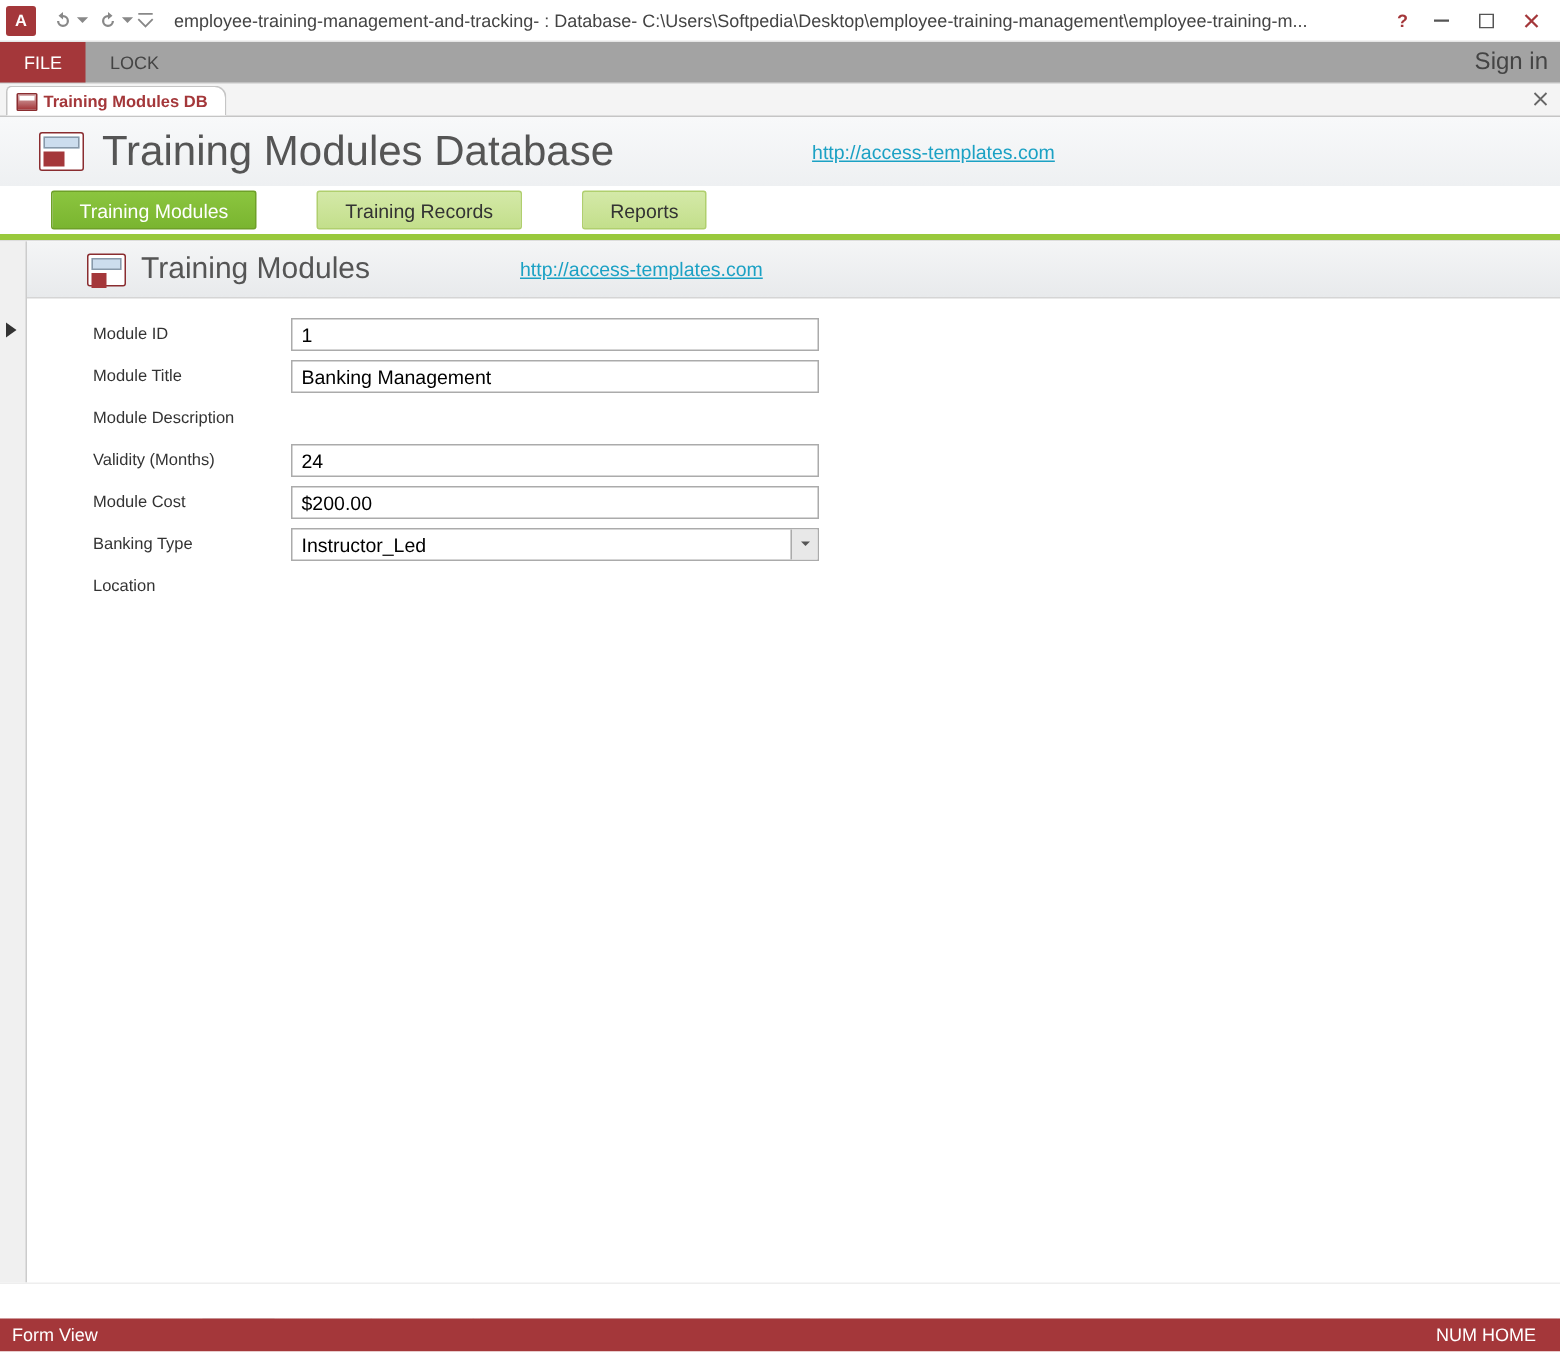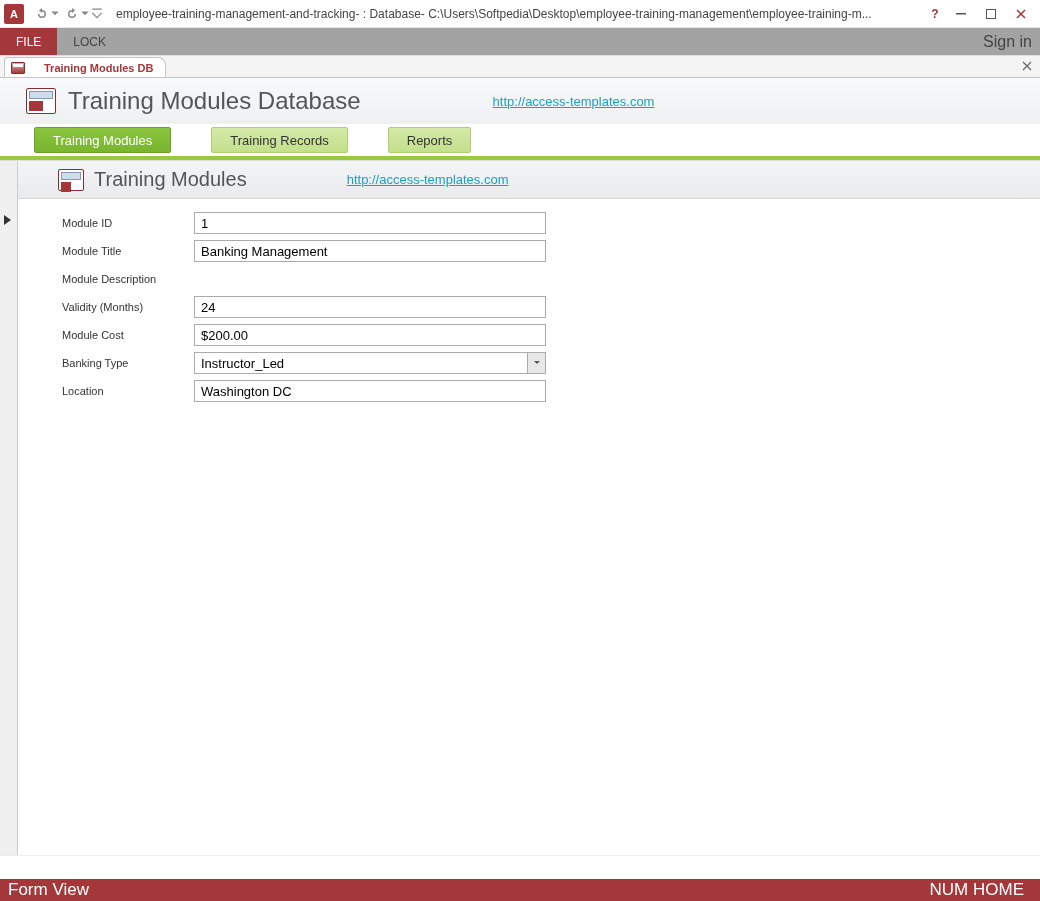--- a/index.html
+++ b/index.html
@@ -18,32 +18,32 @@
 .help-btn { width: 22px; height: 22px; color: #a4373a; font-weight: bold; display:flex; align-items:center; justify-content:center;}
 
 
 .ribbon { height: 28px; background: #a3a3a3; display: flex; align-items: stretch; border-bottom: 1px solid #ddd; position:relative;}
 .ribbon-tab { padding: 0 16px; display: flex; align-items: center; font-size: 12px; color: #444; cursor: default; }
 .ribbon-tab.file { background: #a4373a; color: #fff; }
 .signin { position:absolute; right:8px; top:0; height:28px; display:flex; align-items:center; color:#444; font-size:16px;}
 
 
 .object-tabs { height: 22px; background: #f4f4f4; border-bottom: 1px solid #c5c5c5; display: flex; align-items: flex-end; padding-left: 4px; position:relative;}
-.object-tab { height: 20px; background: #fff; border: 1px solid #c5c5c5; border-bottom: none; border-top-left-radius: 4px; border-top-right-radius: 8px; padding: 0 12px 0 6px; display: flex; align-items: center; gap: 19px; font-size: 11px; color: #a4373a; font-weight: bold; }
+.object-tab { height: 20px; background: #fff; border: 1px solid #c5c5c5; border-bottom: none; border-top-left-radius: 4px; border-top-right-radius: 8px; padding: 0 12px 0 6px; display: flex; align-items: center; gap: 4px; font-size: 11px; color: #a4373a; font-weight: bold; }
 .form-icon-sm { width: 14px; height: 12px; background: linear-gradient(#d9b3b4, #a4373a); border: 1px solid #8a2d30; border-radius: 1px; position: relative; }
 .form-icon-sm::before { content: ''; position: absolute; left: 1px; right: 1px; top: 1px; height: 3px; background: #fff; }
 .object-tab-close { position:absolute; right:6px; top:3px; width:14px; height:14px; color:#666; display:flex;align-items:center;justify-content:center;}
 
 
 .header-area { border-bottom: 1px solid #ddd; }
 .db-header { height: 46px; background: linear-gradient(#f8f9fa, #eef0f2); display: flex; align-items: center; padding-left: 26px; gap: 12px; }
 .db-icon { width: 30px; height: 26px; border: 1px solid #8a2d30; background: #fff; position: relative; border-radius:2px;}
 .db-icon::before { content: ''; position: absolute; left: 2px; right: 2px; top: 2px; height: 6px; background: #cde; border:1px solid #89a;}
 .db-icon::after { content: ''; position: absolute; left: 2px; right: 12px; top: 12px; height: 10px; background: #a4373a;}
-.db-title { font-size: 24px; color: #555; font-weight: 400; }
+.db-title { font-size: 28px; color: #555; font-weight: 400; }
 .db-link { margin-left: 120px; color: #1ba1c4; font-size: 13px; text-decoration: underline; }
 
 
 .nav-bar { height: 36px; background: #fff; display: flex; align-items: center; gap: 40px; padding-left: 34px; border-bottom: 4px solid #99c93c; }
 .nav-btn { height: 26px; padding: 0 18px; background: linear-gradient(#d4e9a8, #c3df8b); border: 1px solid #b0cf6e; border-radius: 2px; display: flex; align-items: center; font-size: 13px; color: #333; cursor: default; }
 .nav-btn.active { background: linear-gradient(#8bc53f, #7ab530); color: #fff; border-color: #6ea028; }
 
 
 .form-area { display: flex; height: 715px; }
 .record-selector { width: 18px; background: #f0f0f0; border-right: 1px solid #ccc; position: relative; }
@@ -68,21 +68,21 @@
 .rn-label { padding: 0 4px; }
 .rn-btn { width: 18px; height: 16px; display: flex; align-items: center; justify-content: center; border: 1px solid transparent; }
 .rn-btn svg { width: 8px; height: 8px; fill: #555; }
 .rn-btn.disabled svg { fill: #bbb; }
 .rn-current { width: 48px; height: 16px; border: 1px solid #ababab; background: #fff; padding: 0 4px; display: flex; align-items: center; }
 .rn-filter { padding: 0 6px; color: #999; display: flex; align-items: center; gap: 3px; border-left: 1px solid #ccc; border-right: 1px solid #ccc; height: 16px; margin: 0 2px;}
 .rn-search { flex: 0 0 220px; height: 16px; border: 1px solid #ababab; background: #fff; padding: 0 4px; color: #888; display: flex; align-items: center; }
 .rn-spacer { flex: 1; height: 16px; background: repeating-linear-gradient(45deg, #eee, #eee 2px, #e3e3e3 2px, #e3e3e3 4px); border:1px solid #ddd; margin-left:4px;}
 
 
-.status-bar { position: absolute; bottom: 0; left: 0; right: 0; height: 22px; background: #a4373a; color: #fff; display: flex; align-items: center; padding: 0 8px; font-size: 17px; }
+.status-bar { position: absolute; bottom: 0; left: 0; right: 0; height: 22px; background: #a4373a; color: #fff; display: flex; align-items: center; padding: 0 8px; font-size: 12px; }
 .status-left { flex: 1; }
 .status-right { padding-right: 8px; }
 
 
 .blank-strip { position:absolute; bottom:22px; left:0; right:0; height:24px; background:#fff; border-top:1px solid #eee;}
 </style>
 </head>
 <body>
 
 <div class="titlebar">
@@ -198,21 +198,20 @@
           <span>Instructor_Led</span>
           <div class="combo-btn">
             <svg viewBox="0 0 8 8">
                 <path d="M1 2l3 3 3-3z" fill="#555"></path>
               </svg>
           </div>
         </div>
       </div>
       <div class="field-row">
         <div class="field-label">Location</div>
-        <div class="field-input">Washington DC</div>
       </div>
     </div>
   </div>
 </div>
 
 <div class="record-nav">
   <span class="rn-label">Training Courses</span>
   <div class="rn-btn disabled">
       <svg viewBox="0 0 8 8">
         <path d="M1 0v8M7 0L2 4l5 4z"></path>

